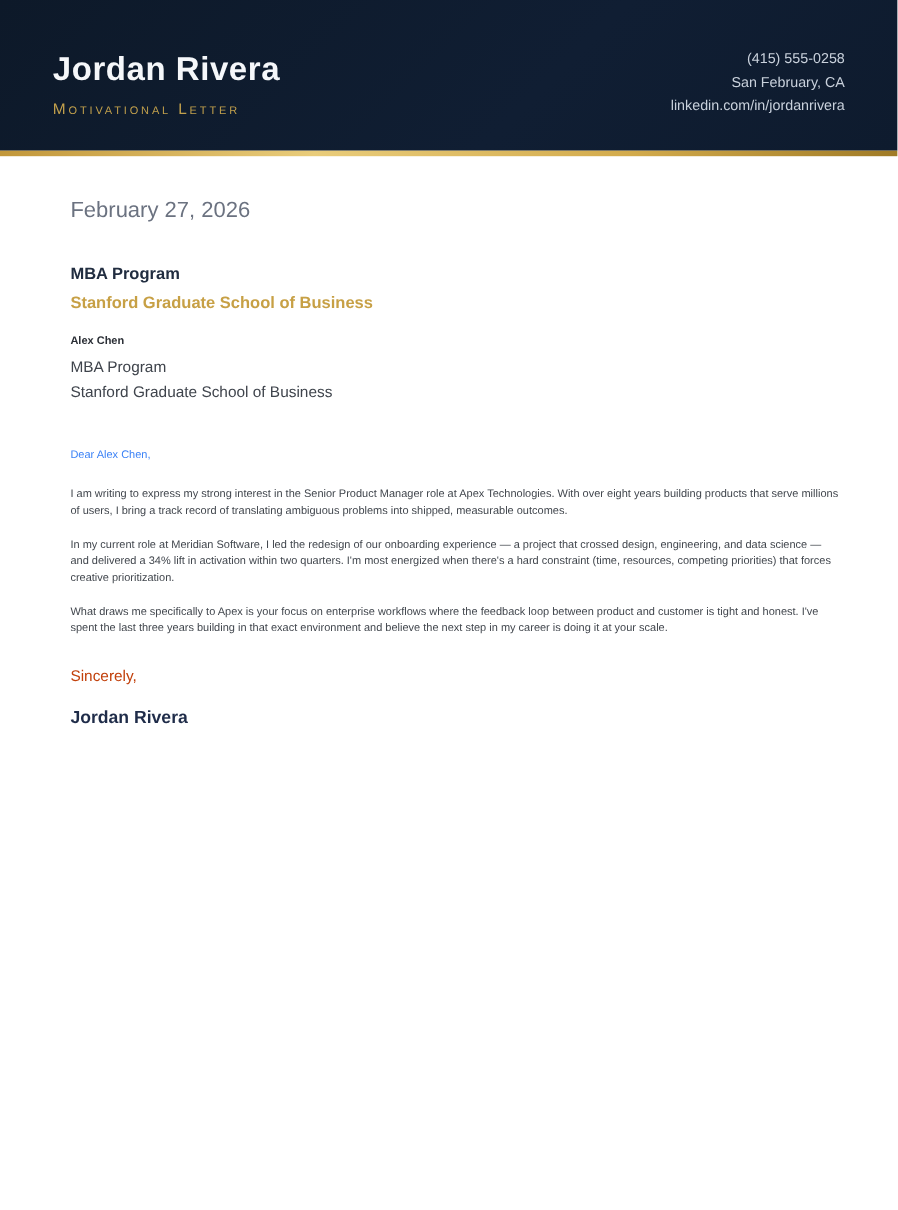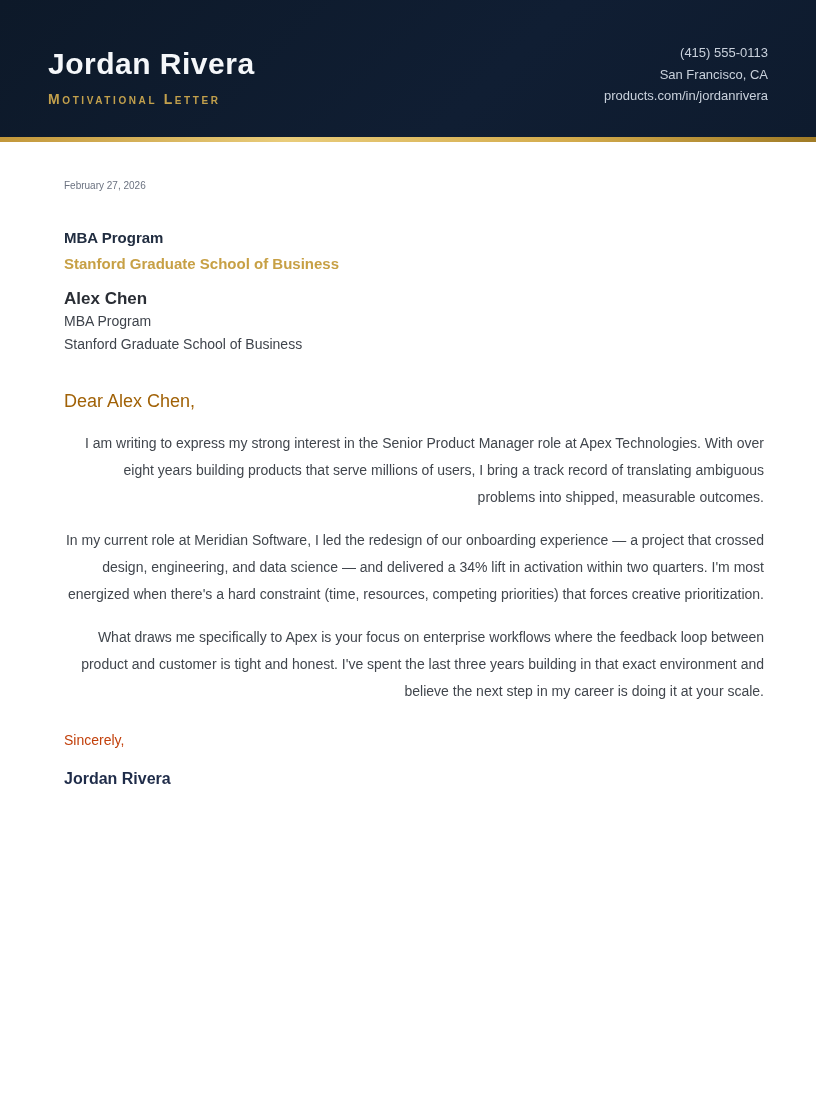--- a/index.html
+++ b/index.html
@@ -31,42 +31,42 @@
     font-weight: 700;
     letter-spacing: 0.5px;
     color: #f5f7fa;
     line-height: 1.15;
   }
   .doc-subtitle {
     margin-top: 9px;
     font-size: 14px;
     font-variant: small-caps;
     letter-spacing: 2.6px;
-    font-weight: 700;
+    font-weight: 400;
     color: #c2a04c;
   }
   .contact-block {
     text-align: right;
     align-self: flex-start;
     font-size: 13px;
     line-height: 21.6px;
     color: #c9d1dc;
   }
   .gold-divider {
     height: 5px;
     background: linear-gradient(90deg, #c2973a 0%, #e9cc7a 35%, #d3ab4c 70%, #a07b26 100%);
   }
 
   
   .letter {
     padding: 38px 52px 60px 64px;
   }
   .letter-date {
     margin: 0 0 38px 0;
-    font-size: 10px;
+    font-size: 20px;
     color: #6b7280;
   }
   .recipient-heading { margin: 0 0 15px 0; }
   .recipient-program {
     margin: 0 0 9px 0;
     font-size: 15px;
     font-weight: 700;
     color: #212d40;
   }
   .recipient-school {
@@ -76,36 +76,35 @@
     color: #c7a045;
   }
   .recipient-person { margin: 0 0 34px 0; }
   .recipient-person .line {
     margin: 0;
     font-size: 14px;
     line-height: 23px;
     color: #3f444c;
   }
   .recipient-person .contact-name {
-    font-size: 17px;
+    font-size: 10px;
     font-weight: 700;
     color: #2a2e35;
   }
   .salutation {
     margin: 0 0 17px 0;
-    font-size: 18px;
+    font-size: 10px;
     line-height: 23.5px;
-    color: #a16207;
+    color: #3b82f6;
   }
   .para {
     margin: 0 0 16px 0;
-    font-size: 14px;
-    line-height: 27px;
+    font-size: 10px;
+    line-height: 15px;
     color: #41464d;
-    text-align: right;
   }
   .closing {
     margin: 24px 0 0 0;
     font-size: 14px;
     line-height: 23.5px;
     color: #c2410c;
   }
   .signature {
     margin: 17px 0 0 0;
     font-size: 16px;
@@ -117,23 +116,23 @@
 <body>
 
 <div class="page">
 
   <header class="header">
     <div class="header-left">
       <h1 class="person-name">Jordan Rivera</h1>
       <div class="doc-subtitle">Motivational Letter</div>
     </div>
     <div class="contact-block">
-      <div>(415) 555-0113</div>
-      <div>San Francisco, CA</div>
-      <div>products.com/in/jordanrivera</div>
+      <div>(415) 555-0258</div>
+      <div>San February, CA</div>
+      <div>linkedin.com/in/jordanrivera</div>
     </div>
   </header>
   <div class="gold-divider"></div>
 
   <main class="letter">
 
     <p class="letter-date">February 27, 2026</p>
 
     <div class="recipient-heading">
       <p class="recipient-program">MBA Program</p>

